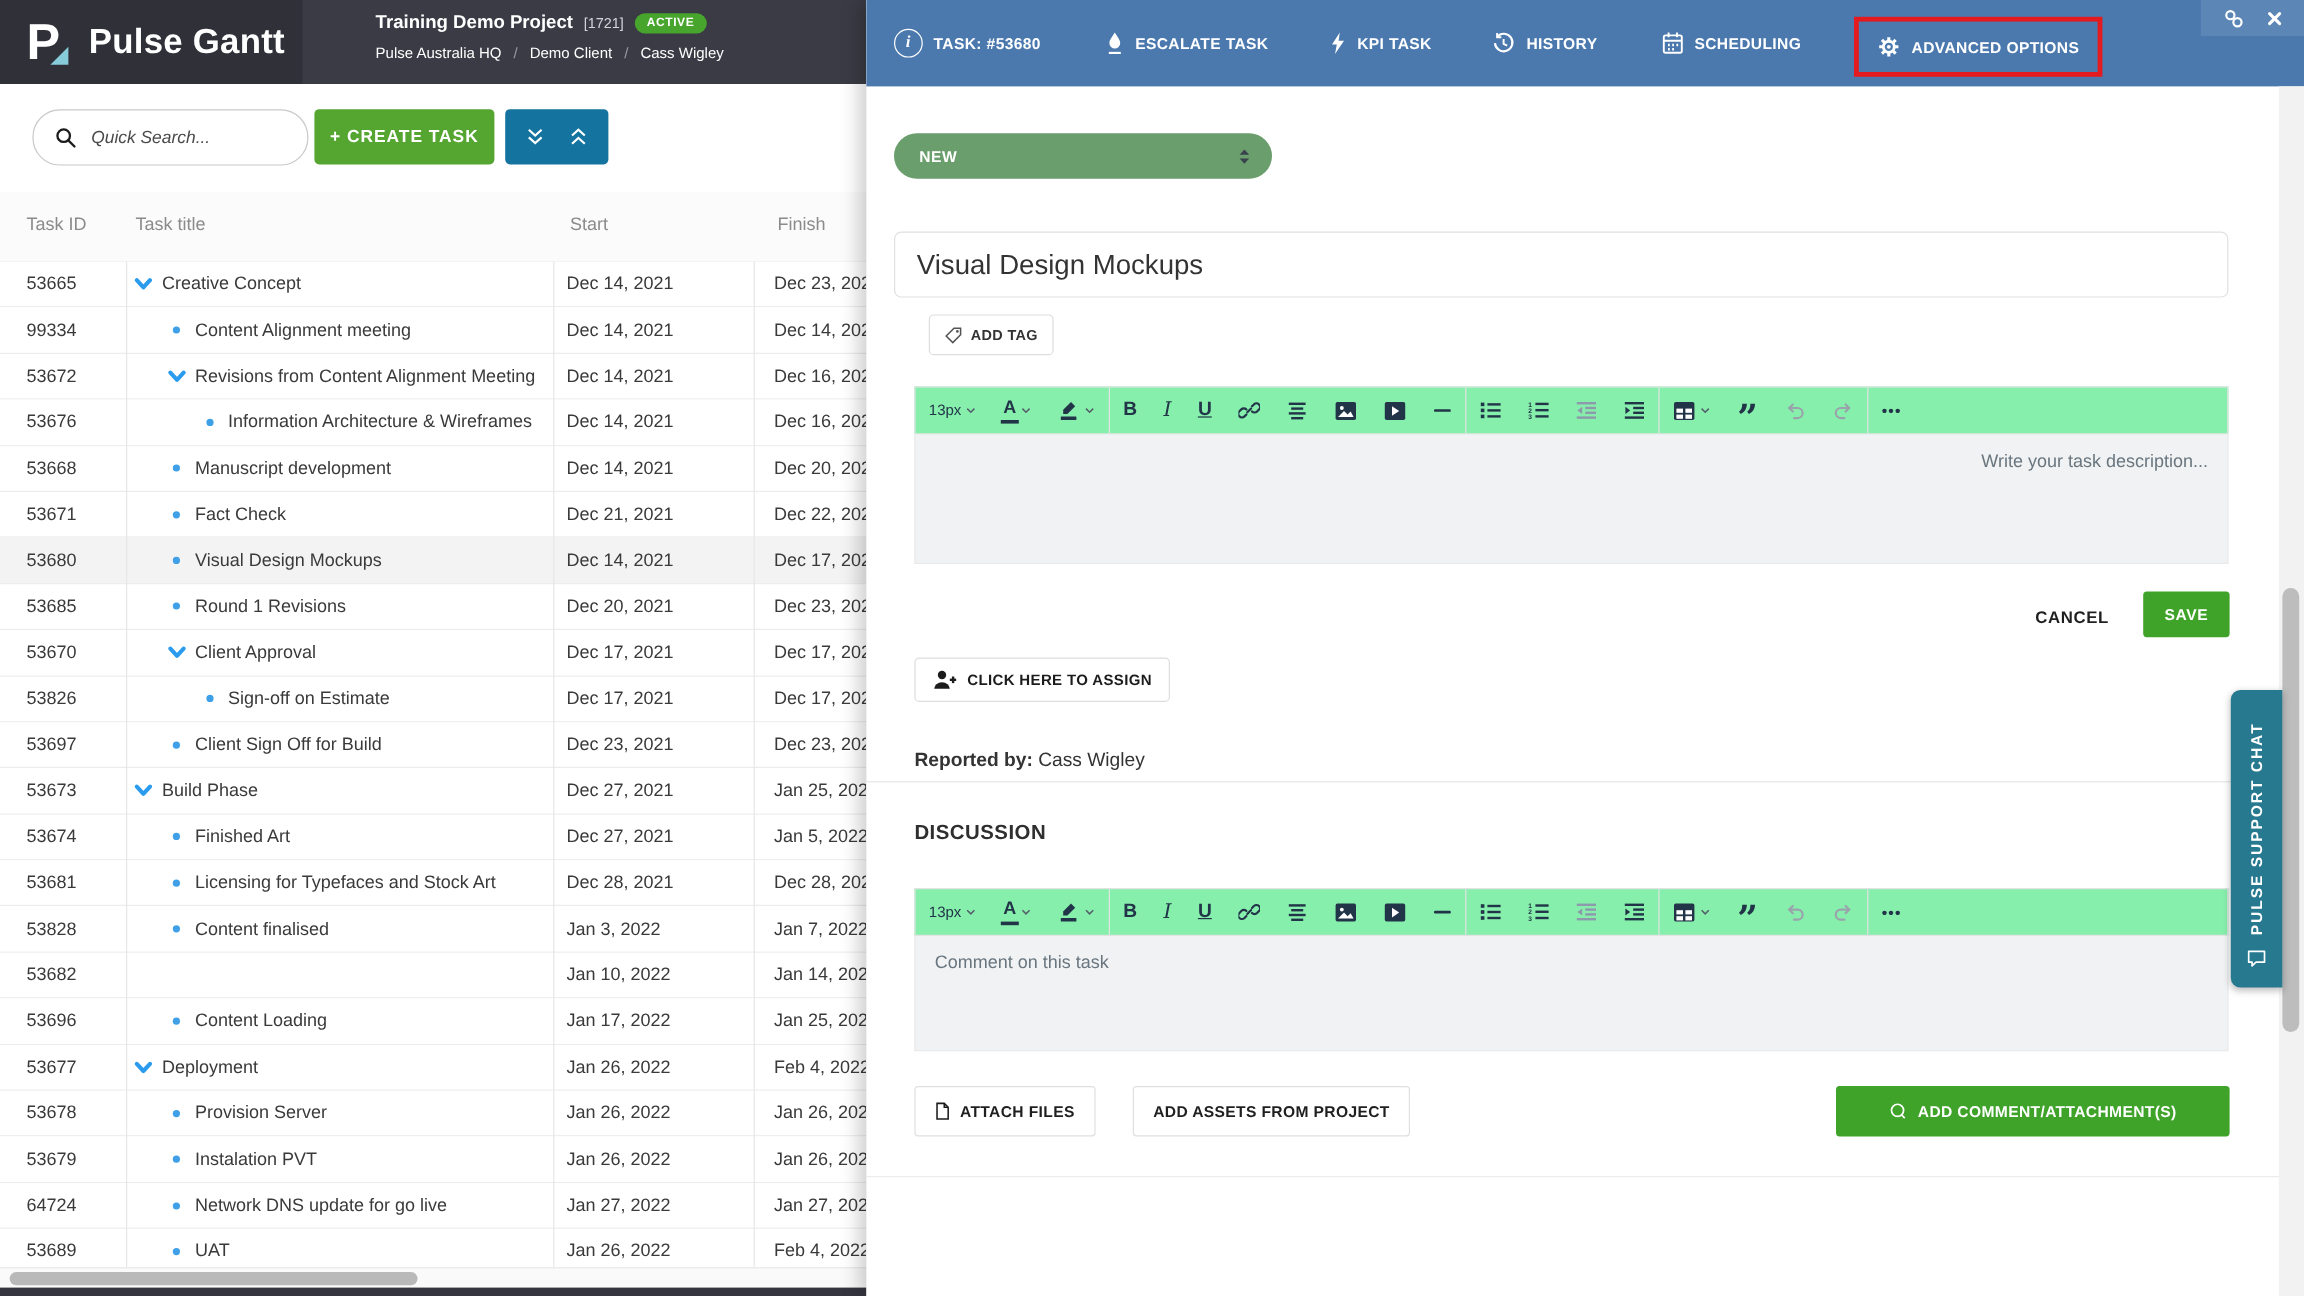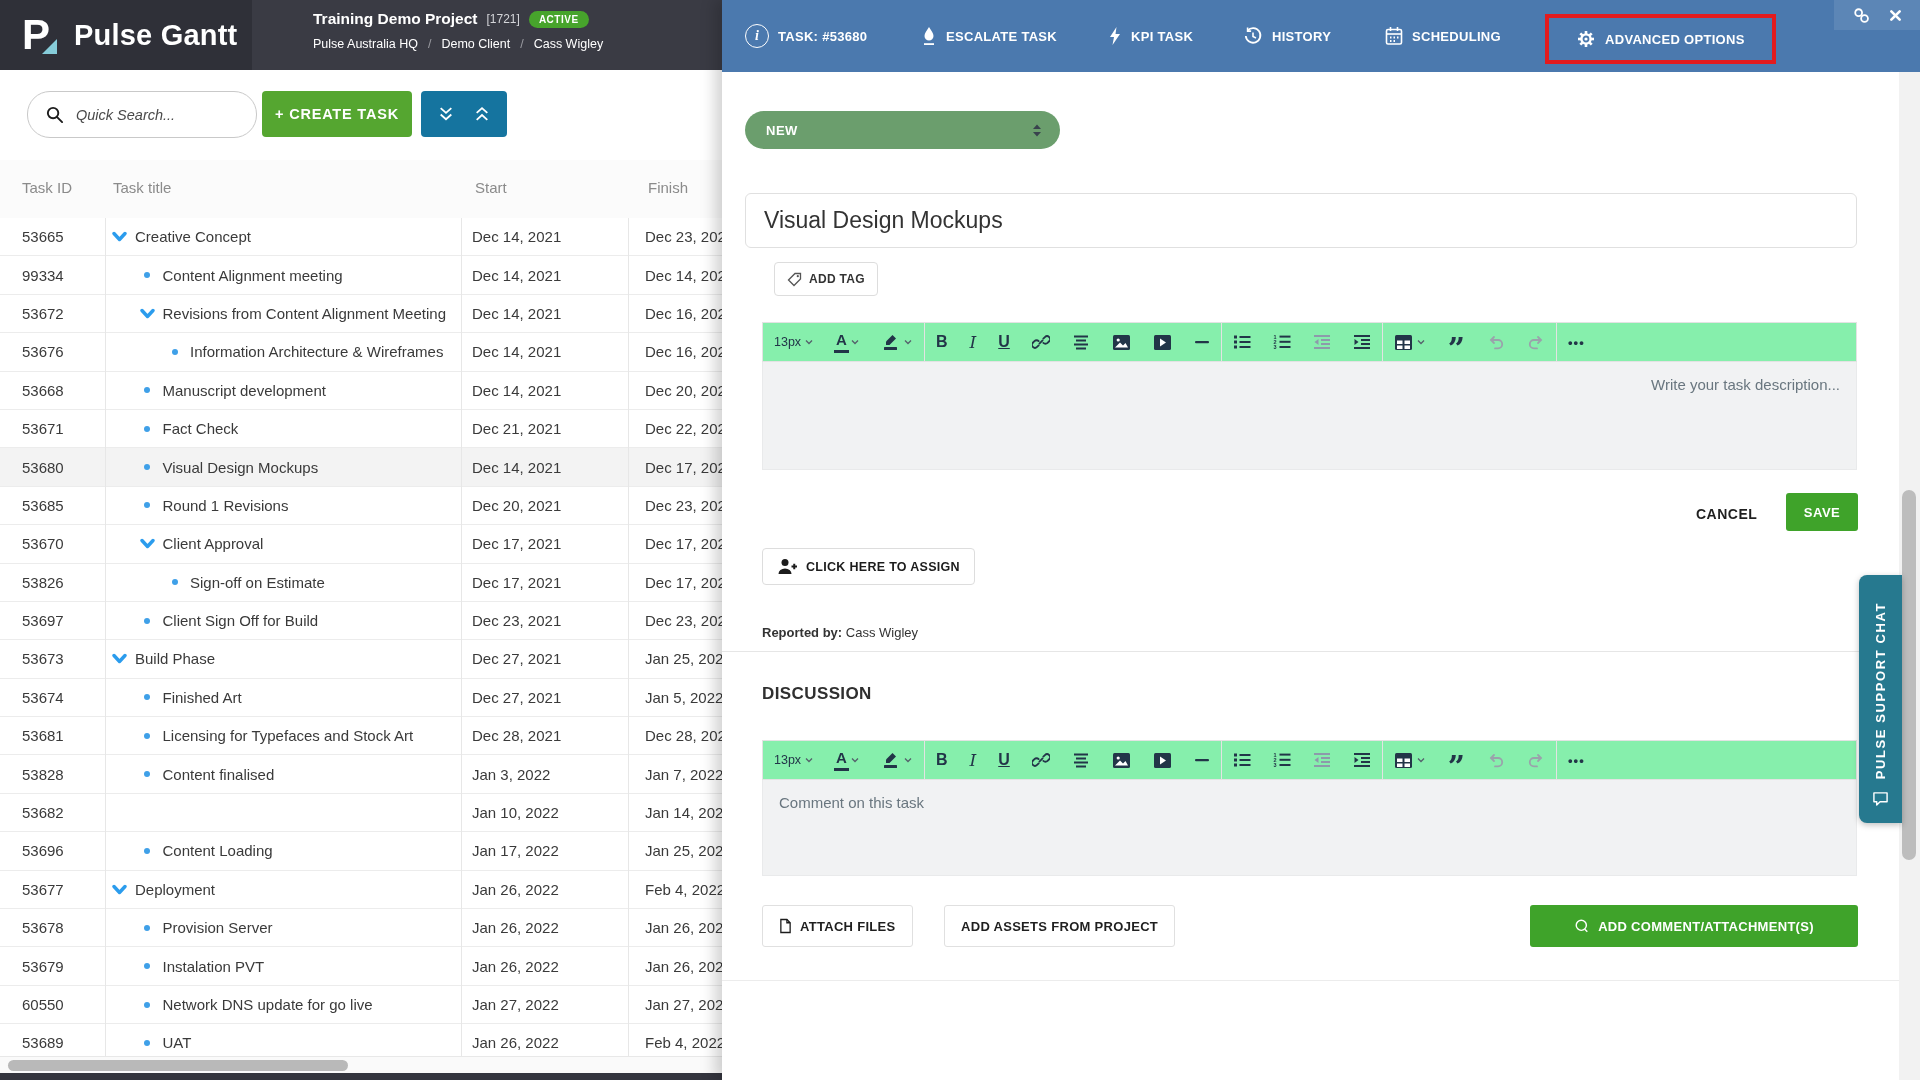--- a/index.html
+++ b/index.html
@@ -48,21 +48,21 @@
   #h-scroll{position:absolute;left:0;top:1056px;width:722px;height:17px;background:#fafafa;border-top:1px solid #e8e8e8;}
   #h-thumb{position:absolute;left:8px;top:3px;width:340px;height:11px;border-radius:6px;background:#b9b9b9;}
   #dark-strip{position:absolute;left:0;top:1073px;width:745px;height:7px;background:#34353e;}
   #light-strip{position:absolute;left:745px;top:1073px;width:1175px;height:7px;background:#efefef;}
 
   
   #panel{position:absolute;left:722px;top:0;width:1198px;height:1080px;background:#fff;box-shadow:-7px 0 14px rgba(0,0,0,.18);}
   #panel-topbar{position:absolute;left:0;top:0;width:1198px;height:72px;background:#4b79ae;}
   .tbar-item{position:absolute;top:0;height:72px;display:flex;align-items:center;gap:9px;color:#fff;font-size:13px;font-weight:bold;letter-spacing:.3px;cursor:pointer;}
   .info-c{width:22px;height:22px;border:1.5px solid #fff;border-radius:50%;display:flex;align-items:center;justify-content:center;font-family:"Liberation Serif",serif;font-style:italic;font-size:14px;font-weight:bold;}
-  #tab-advanced{border:4px solid #e31b1e;height:42px;top:14px;padding:0 27px;}
+  #tab-advanced{border:4px solid #e31b1e;height:42px;top:14px;padding:0 15px;}
   #corner-box{position:absolute;right:0;top:0;width:86px;height:30px;background:#5c86b6;display:flex;align-items:center;justify-content:space-evenly;}
   #corner-box span{cursor:pointer;display:inline-flex;}
 
   #status-select{position:absolute;left:23px;top:111px;width:315px;height:38px;background:#6b9e6d;border-radius:19px;display:flex;align-items:center;color:#fff;font-size:13px;font-weight:bold;letter-spacing:.5px;cursor:pointer;}
   #status-select .lab{margin-left:21px;flex:1;}
   #status-select .arr{margin-right:18px;display:inline-flex;}
 
   #date-pill{position:absolute;left:814px;top:112px;width:328px;height:40px;border:1.5px solid #dedede;border-radius:21px;background:#fff;display:flex;align-items:center;font-size:14.5px;color:#3c3c3c;}
   #date-pill .cal{margin-left:16px;display:inline-flex;}
   #date-pill .d1{margin-left:11px;}
@@ -88,21 +88,21 @@
   .moredots{font-size:13px;font-weight:bold;color:#223548;letter-spacing:1px;}
 
   .editor-area{position:absolute;left:40px;width:1095px;background:#f1f2f3;border:1px solid #e9eaeb;border-top:none;box-sizing:border-box;padding:14px 16px;font-size:15px;color:#69767f;}
   #desc-area{top:362px;height:108px;text-align:right;}
   #comment-area{top:780px;height:96px;}
 
   #cancel-btn{position:absolute;left:968px;top:495px;font-size:14px;font-weight:bold;color:#1f1f1f;letter-spacing:.5px;background:none;border:none;cursor:pointer;font-family:inherit;height:38px;}
   #save-btn{position:absolute;left:1064px;top:493px;width:72px;height:38px;background:#3fa32a;border:none;border-radius:3px;color:#fff;font-size:13px;font-weight:bold;letter-spacing:.5px;cursor:pointer;font-family:inherit;}
 
   #assign-btn{position:absolute;left:40px;top:548px;height:35px;padding:0 14px;border:1px solid #ddd;border-radius:4px;background:#fff;display:flex;align-items:center;gap:9px;font-size:12.5px;font-weight:bold;color:#1c1c1c;letter-spacing:.3px;cursor:pointer;}
-  #reported{position:absolute;left:40px;top:625px;font-size:13px;color:#333;}
+  #reported{position:absolute;left:40px;top:625px;font-size:16px;color:#333;}
   #reported b{font-weight:bold;}
   #section-div{position:absolute;left:0;top:651px;width:1198px;height:1px;background:#e6e6e6;}
   #discussion-title{position:absolute;left:40px;top:684px;font-size:17px;font-weight:bold;color:#2f2f2f;letter-spacing:.4px;}
 
   .wbtn{position:absolute;top:905px;height:42px;border:1px solid #e0e0e0;border-radius:3px;background:#fff;display:flex;align-items:center;gap:8px;padding:0 16px;font-size:13px;font-weight:bold;color:#1f1f1f;letter-spacing:.3px;cursor:pointer;box-sizing:border-box;}
   #attach-btn{left:40px;}
   #assets-btn{left:222px;}
   #addcomment-btn{position:absolute;left:808px;top:905px;width:328px;height:42px;background:#3fa32a;border:none;border-radius:3px;color:#fff;font-size:13px;font-weight:bold;letter-spacing:.3px;display:flex;align-items:center;justify-content:center;gap:8px;cursor:pointer;font-family:inherit;}
   #bottom-div{position:absolute;left:0;top:980px;width:1198px;height:1px;background:#ececec;}
 
@@ -390,21 +390,21 @@
           <div class="cell ctitle">
             <span class="ticon" style="margin-left: 33.5px;">
               <span class="bdot"></span>
             </span>
             <span>Instalation PVT</span>
           </div>
           <div class="cell cstart">Jan 26, 2022</div>
           <div class="cell cfinish">Jan 26, 2022</div>
         </div>
         <div class="trow">
-          <div class="cell cid">60550</div>
+          <div class="cell cid">64724</div>
           <div class="cell ctitle">
             <span class="ticon" style="margin-left: 33.5px;">
               <span class="bdot"></span>
             </span>
             <span>Network DNS update for go live</span>
           </div>
           <div class="cell cstart">Jan 27, 2022</div>
           <div class="cell cfinish">Jan 27, 2022</div>
         </div>
         <div class="trow">

